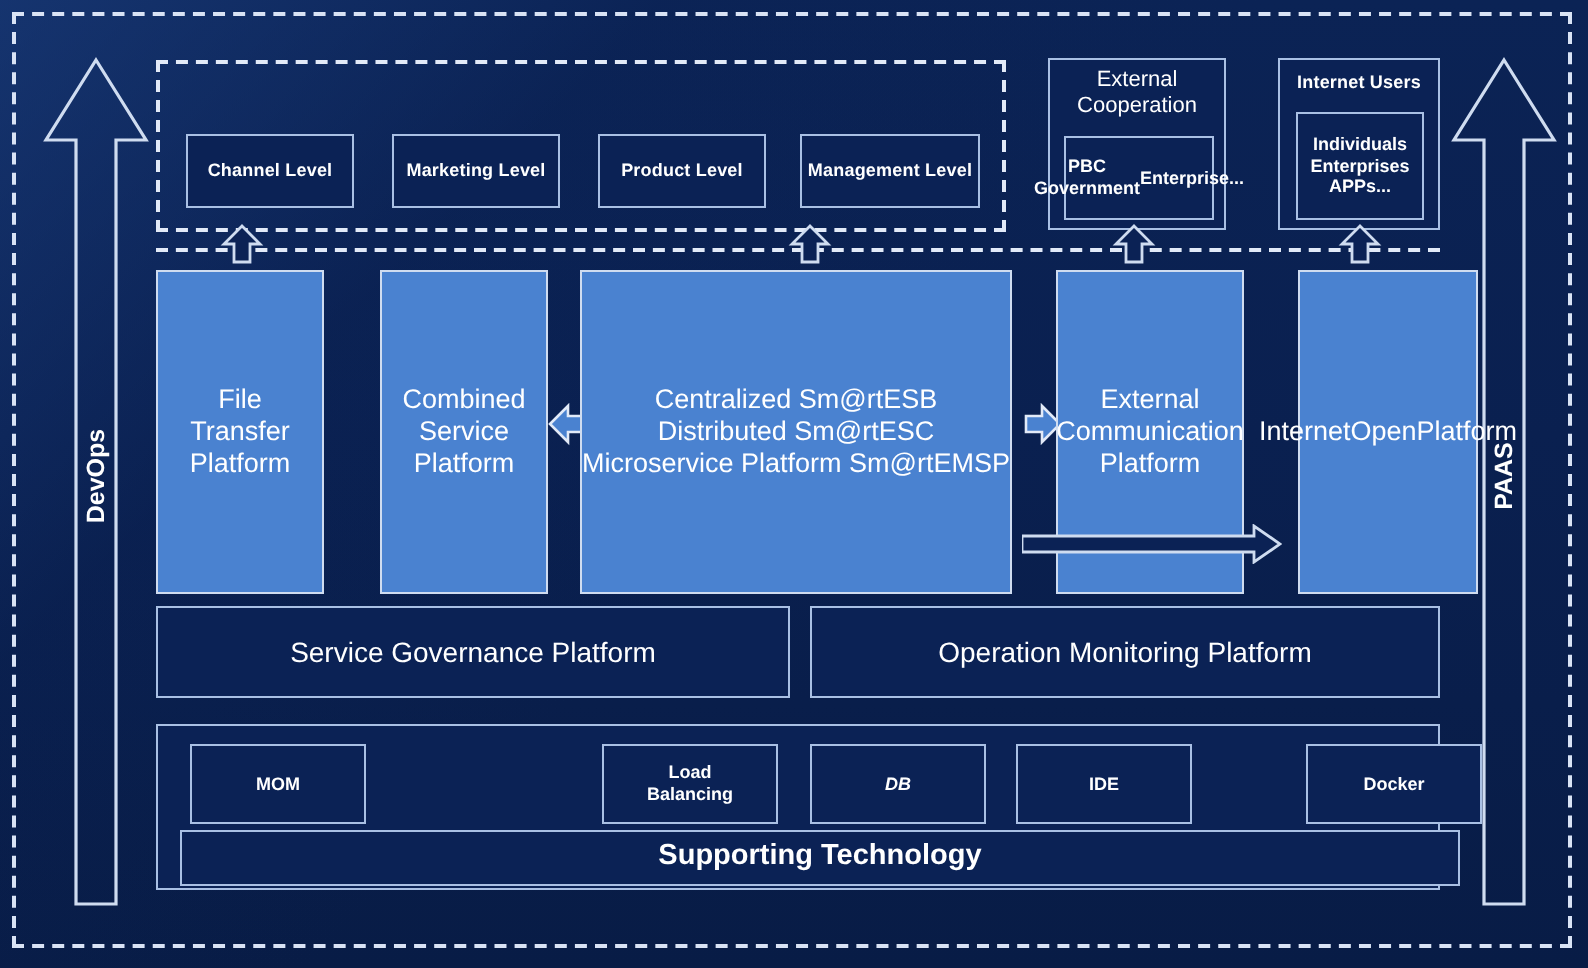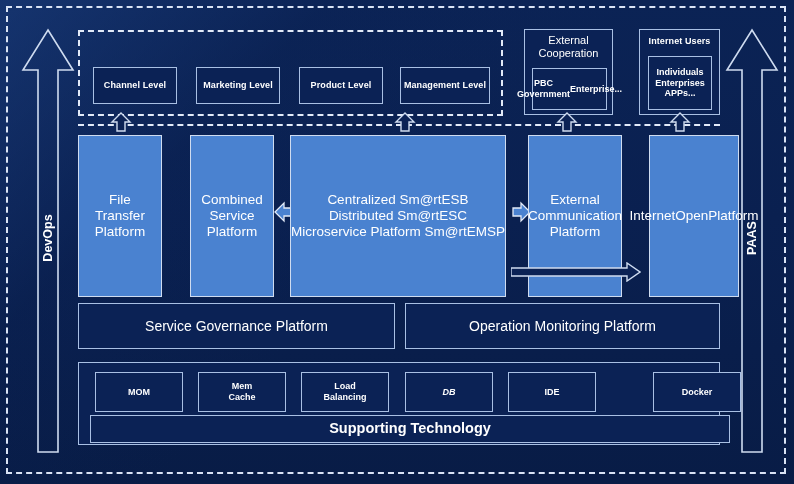--- a/index.html
+++ b/index.html
@@ -208,24 +208,20 @@
   </div>
   <div class="box dark-box t-gov" style="left:405px;top:303px;width:315px;height:46px;">
     <span>Operation Monitoring Platform</span>
   </div>
 
   <div class="box dark-box" style="left:78px;top:362px;width:642px;height:83px;"></div>
 
   <div class="box dark-box t-tech" style="left:95px;top:372px;width:88px;height:40px;flex-direction:column;">
     <span>MOM</span>
   </div>
-  <div class="box dark-box t-tech" style="left:198px;top:372px;width:88px;height:40px;flex-direction:column;">
-    <span>Mem</span>
-    <span>Cache</span>
-  </div>
   <div class="box dark-box t-tech" style="left:301px;top:372px;width:88px;height:40px;flex-direction:column;">
     <span>Load</span>
     <span>Balancing</span>
   </div>
   <div class="box dark-box t-tech" style="left:405px;top:372px;width:88px;height:40px;flex-direction:column;font-style:italic;">
     <span>DB</span>
   </div>
   <div class="box dark-box t-tech" style="left:508px;top:372px;width:88px;height:40px;flex-direction:column;">
     <span>IDE</span>
   </div>

